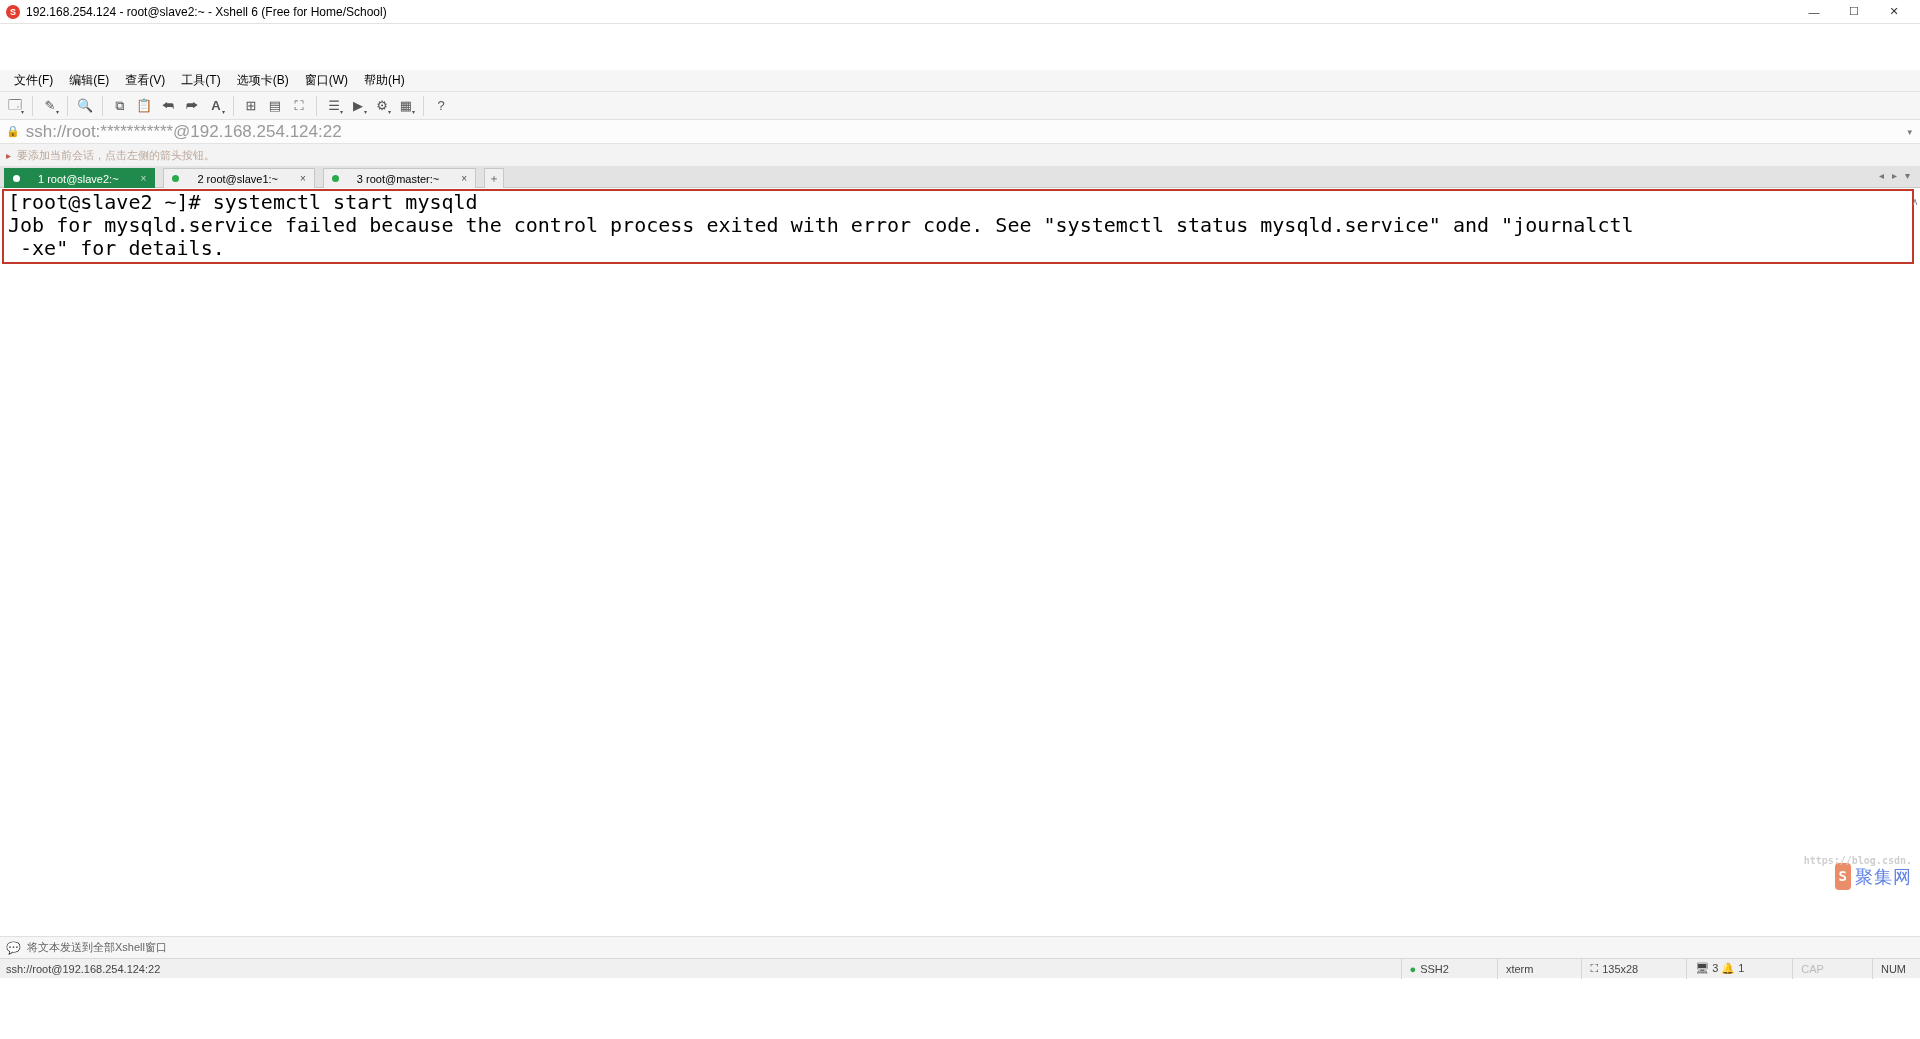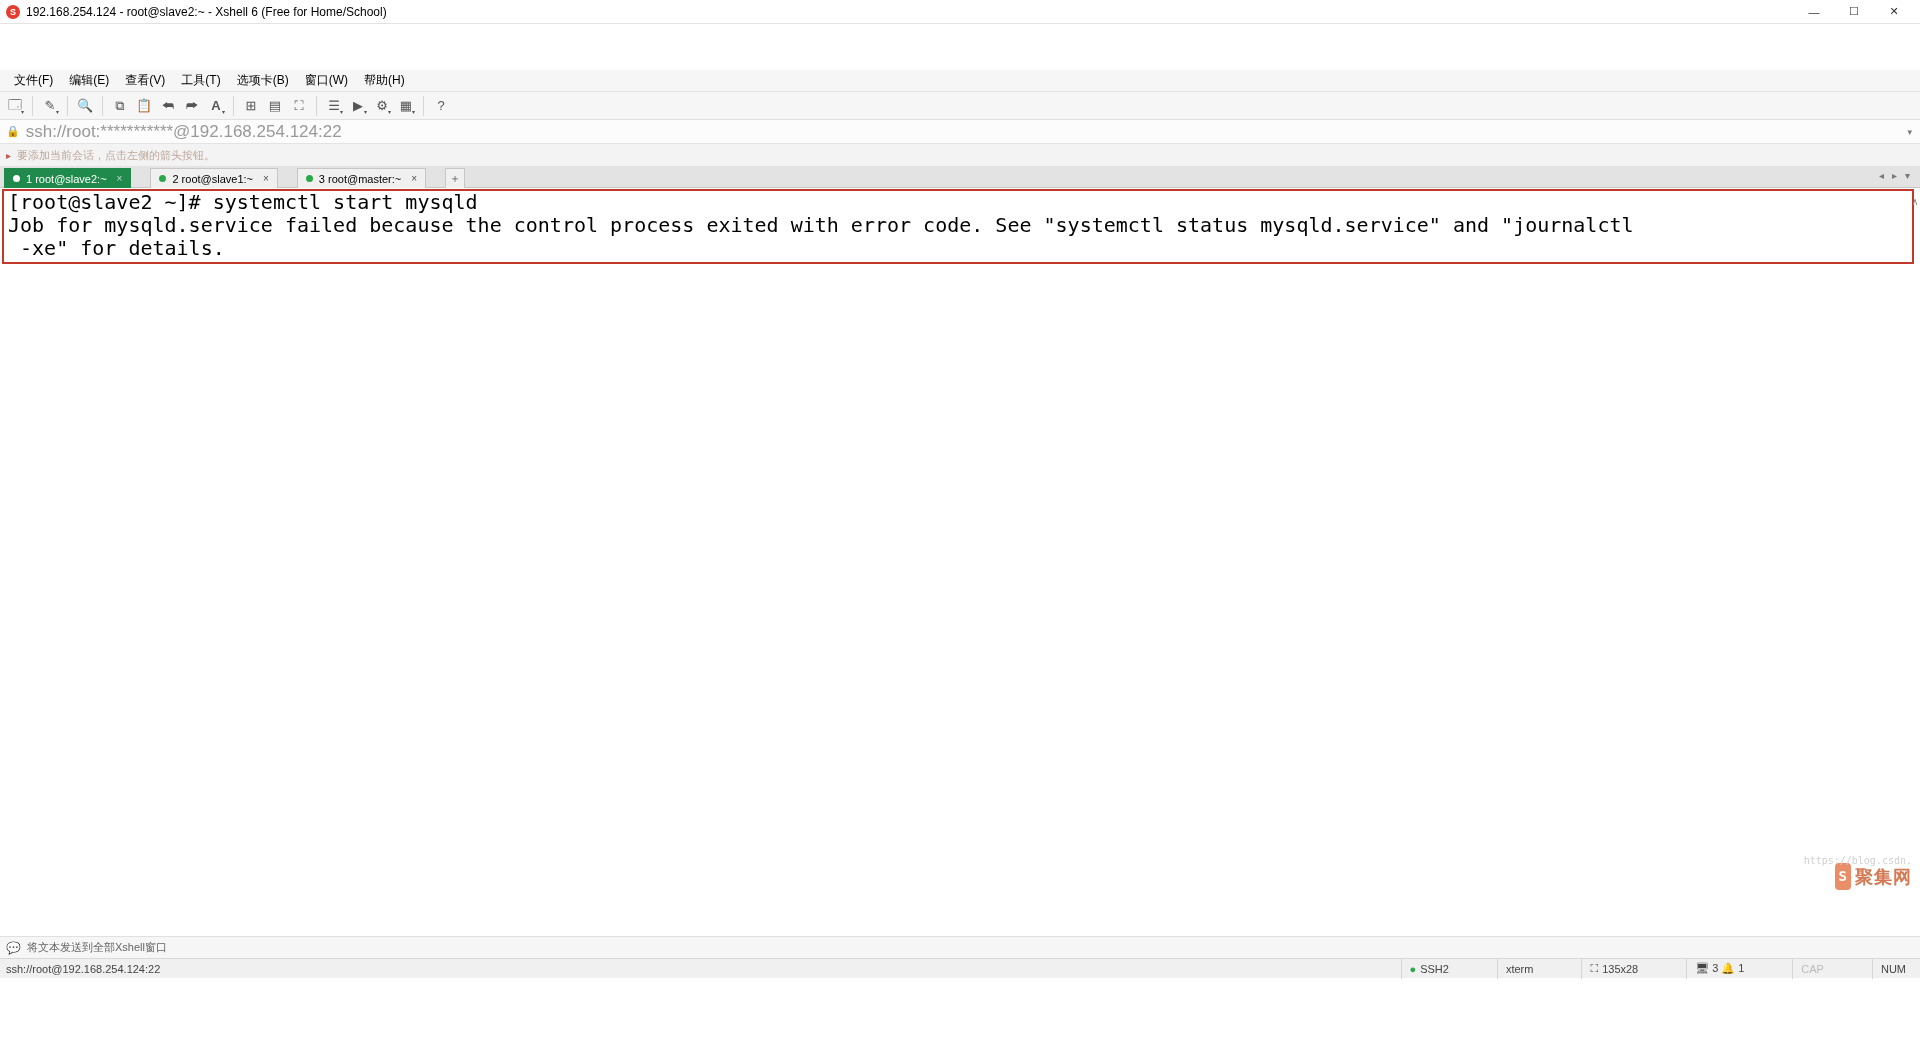--- a/index.html
+++ b/index.html
@@ -20,21 +20,21 @@
 
   .addrbar { height: 24px; display: flex; align-items: center; padding: 0 6px; background: #fcfcfc; border-bottom: 1px solid #e3e3e3; gap: 6px; }
   .addrbar .lock { color: #caa94a; font-size: 11px; }
   .addrbar .addr { color: #999; font-size: 17px; flex: 1; }
   .addrbar .dd2 { color: #777; font-size: 9px; margin-right: 2px; }
 
   .hint { height: 22px; display: flex; align-items: center; padding: 0 6px; background: #f3f3f3; color: #bda79a; font-size: 11px; gap: 6px; }
   .hint .flag { color: #c0594e; font-size: 10px; }
 
   .tabbar { height: 22px; display: flex; align-items: flex-end; background: #e3e3e3; padding: 0 4px; position: relative; border-bottom: 1px solid #c7c7c7; }
-  .tab { height: 20px; display: flex; align-items: center; gap: 6px; padding: 0 8px; background: #f0f0f0; border: 1px solid #c7c7c7; border-bottom: none; margin-right: 19px; font-size: 11px; position: relative; top: 1px; }
+  .tab { height: 20px; display: flex; align-items: center; gap: 18px; padding: 0 8px; background: #f0f0f0; border: 1px solid #c7c7c7; border-bottom: none; margin-right: 8px; font-size: 11px; position: relative; top: 1px; }
   .tab.active { background: #1f8a4c; color: #fff; border-color: #1f8a4c; }
   .tab .dot { width: 7px; height: 7px; border-radius: 50%; background: #2aa84a; }
   .tab.active .dot { background: #fff; }
   .tab .close { font-size: 10px; color: inherit; opacity: .7; margin-left: 4px; }
   .tab.add { width: 20px; justify-content: center; padding: 0; color: #555; }
   .tab-right { position: absolute; right: 6px; top: 2px; display: flex; gap: 0; color: #777; font-size: 10px; }
   .tab-right span { padding: 2px 4px; }
 
   .terminal { position: relative; height: 748px; background: #fff; font-family: "Consolas","DejaVu Sans Mono",monospace; font-size: 20px; line-height: 23px; padding: 3px 4px; overflow: hidden; }
   .term-line { white-space: pre; }
@@ -45,22 +45,22 @@
   .sendbar { height: 22px; display: flex; align-items: center; background: #f6f6f6; border-top: 1px solid #e0e0e0; padding: 0 6px; gap: 6px; font-size: 11px; color: #666; }
   .sendbar .chat-icon { color: #5a8ec7; font-size: 12px; }
 
   .statusbar { height: 20px; display: flex; align-items: center; background: #f0f0f0; border-top: 1px solid #d8d8d8; font-size: 11px; padding: 0 6px; gap: 40px; }
   .statusbar .left { flex: 1; color: #444; }
   .statusbar .chip { display: flex; align-items: center; gap: 4px; padding: 0 8px; height: 20px; border-left: 1px solid #d6d6d6; color: #444; }
   .statusbar .ok { color: #2aa84a; }
 
   .watermark { position: absolute; right: 8px; bottom: 46px; opacity: .7; display: flex; align-items: center; gap: 4px; pointer-events: none; }
   .watermark .box { background: #e25d2b; color: #fff; font-weight: bold; padding: 2px 4px; border-radius: 4px; font-size: 14px; }
-  .watermark .txt { color: #c2410c; font-weight: bold; font-size: 18px; letter-spacing: 1px; }
-  .watermark .sub { position: absolute; right: 0; top: -14px; color: #bbb; font-size: 10px; }
+  .watermark .txt { color: #1d4ed8; font-weight: normal; font-size: 18px; letter-spacing: 1px; }
+  .watermark .sub { position: absolute; right: 0; top: -14px; color: #bbb; font-size: 10px; font-weight: bold; }
 </style>
 </head>
 <body>
 
 <div class="titlebar">
   <div class="app-icon">S</div>
   <div class="title">192.168.254.124 - root@slave2:~ - Xshell 6 (Free for Home/School)</div>
   <div class="spacer"></div>
   <div class="win-btn">—</div>
   <div class="win-btn">☐</div>

